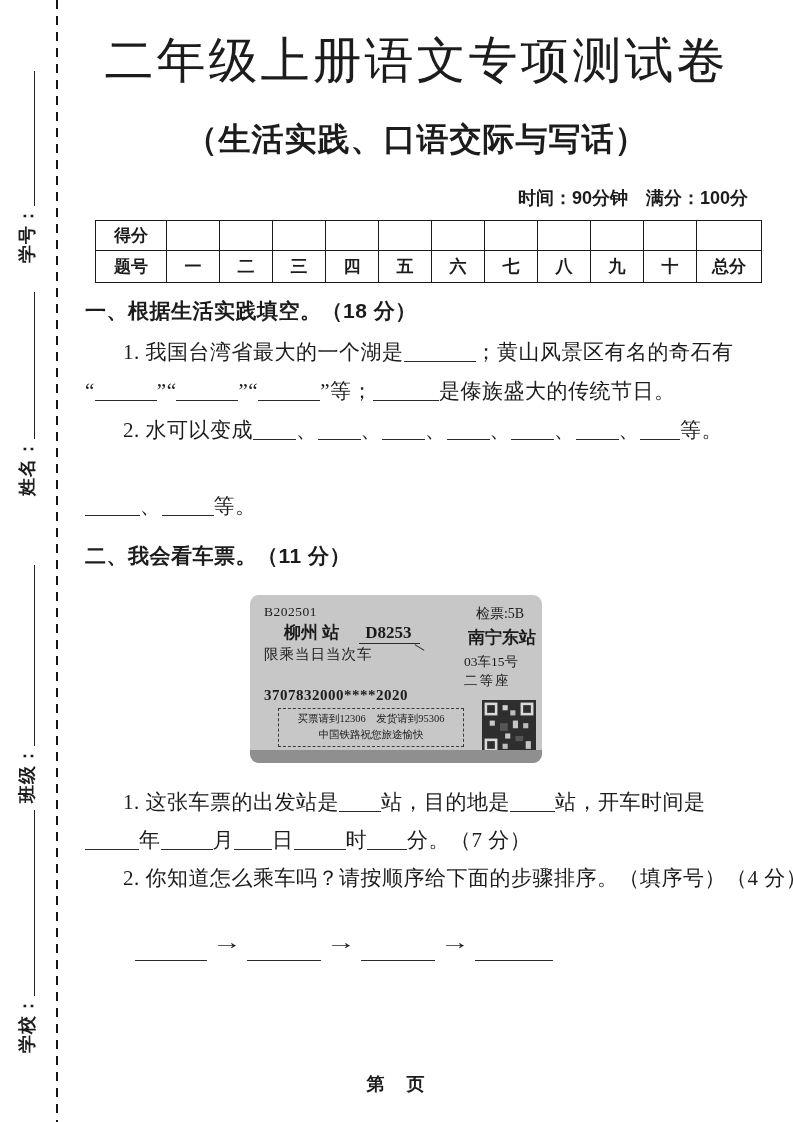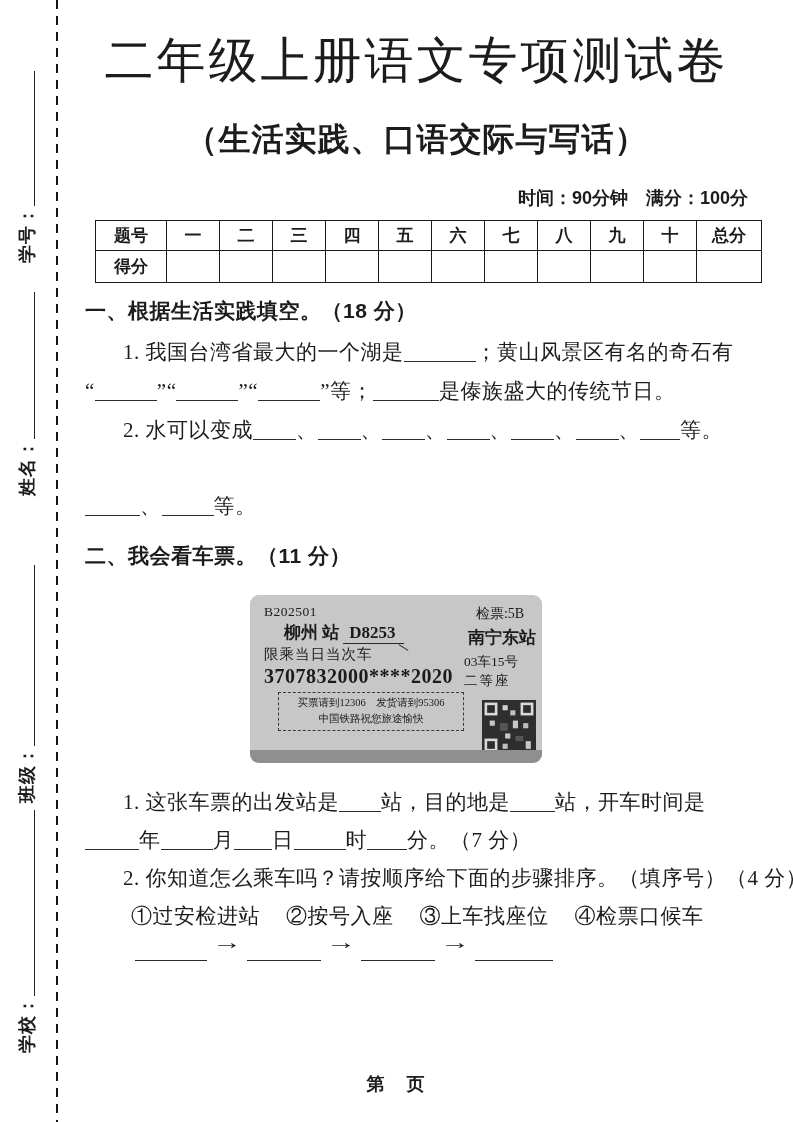--- a/index.html
+++ b/index.html
@@ -45,27 +45,27 @@
   .ticket{position:absolute;left:250px;top:595px;width:292px;height:168px;
     background:#c7c7c7;border-radius:9px;box-sizing:border-box;
     font-size:13px;color:#1b1b1b;}
   .t-body{display:flex;padding:9px 12px 0 14px;}
   .t-left{flex:1;}
   .t-right{width:92px;}
   .t-serial{font-size:13.5px;letter-spacing:.5px;}
   .t-station{padding-left:20px;font-size:17px;font-weight:800;margin-top:1px;white-space:nowrap;}
   .t-train{display:inline-block;position:relative;font-weight:600;
     font-family:"Liberation Serif",serif;border-bottom:1.7px solid #2a2a2a;
-    padding:0 8px 0 6px;margin-left:4px;}
+    padding:0 8px 0 6px;margin-left:20px;}
   .t-train::after{content:"";position:absolute;right:-5px;bottom:-5px;width:11px;
     border-top:1.7px solid #2a2a2a;transform:rotate(32deg);}
   .t-dt{font-size:13.5px;margin-top:3px;}
   .t-price{font-size:13px;margin-top:1px;padding-left:4px;}
   .t-limit{font-size:14.5px;font-weight:400;margin-top:1px;letter-spacing:1px;}
-  .t-id{font-size:20px;font-weight:600;margin-top:1px;letter-spacing:.5px;}
+  .t-id{font-size:15px;font-weight:600;margin-top:23px;letter-spacing:.5px;}
   .t-notice{border:1.6px dashed #3a3a3a;margin:4px 0 0 14px;width:176px;
     padding:2px 4px;text-align:center;font-size:10.5px;line-height:1.55;}
   .t-check{text-align:center;font-size:14px;padding-top:1px;}
   .t-to{font-size:17px;font-weight:800;margin-top:3px;white-space:nowrap;text-align:right;}
   .t-seat{font-size:13.5px;margin-top:4px;}
   .t-class{font-size:13.5px;margin-top:1px;letter-spacing:2px;}
   .t-qr{margin-top:10px;width:54px;height:54px;margin-left:18px;}
   .t-strip{position:absolute;left:0;bottom:0;width:100%;height:13px;
     background:#8f8f8f;border-radius:0 0 9px 9px;}
   
@@ -103,46 +103,46 @@
     <span class="fill"></span>
   </div>
 
   <div class="title">二年级上册语文专项测试卷</div>
   <div class="subtitle">（生活实践、口语交际与写话）</div>
   <div class="meta">时间：90分钟　满分：100分</div>
 
   <table class="score">
     <tbody>
         <tr>
+      <td class="corner">得分</td>
+      <td></td>
+      <td></td>
+      <td></td>
+      <td></td>
+      <td></td>
+      <td></td>
+      <td></td>
+      <td></td>
+      <td></td>
+      <td></td>
+      <td></td>
+    </tr>
+    <tr>
       <td class="corner">题号</td>
       <td class="num">一</td>
       <td class="num">二</td>
       <td class="num">三</td>
       <td class="num">四</td>
       <td class="num">五</td>
       <td class="num">六</td>
       <td class="num">七</td>
       <td class="num">八</td>
       <td class="num">九</td>
       <td class="num">十</td>
       <td class="last">总分</td>
-    </tr>
-    <tr>
-      <td class="corner">得分</td>
-      <td></td>
-      <td></td>
-      <td></td>
-      <td></td>
-      <td></td>
-      <td></td>
-      <td></td>
-      <td></td>
-      <td></td>
-      <td></td>
-      <td></td>
     </tr>
   </tbody>
     </table>
 
   <div class="h" style="top:297px">一、根据生活实践填空。（18 分）</div>
 
   <div class="line ind" style="top:338px">
     <span>1. 我国台湾省最大的一个湖是</span><span class="bl" style="width:72px"></span><span>；黄山风景区有名的奇石有</span>
   </div>
   <div class="line" style="top:377px">
@@ -206,26 +206,20 @@
     <span>1. 这张车票的出发站是</span><span class="bl" style="width:42px"></span><span>站，目的地是</span><span class="bl" style="width:45px"></span><span>站，开车时间是</span>
   </div>
   <div class="line" style="top:826px">
     <span class="bl" style="width:54px"></span><span>年</span><span class="bl" style="width:52px"></span><span>月</span><span class="bl" style="width:38px"></span><span>日</span><span class="bl" style="width:52px"></span><span>时</span><span class="bl" style="width:40px"></span><span>分。（7 分）</span>
   </div>
 
   <div class="line ind" style="top:864px">
     <span>2. 你知道怎么乘车吗？请按顺序给下面的步骤排序。（填序号）（4 分）</span>
   </div>
 
-  <div class="steps" style="top:902px">
-    <span>①过安检进站</span>
-    <span>②按号入座</span>
-    <span>③上车找座位</span>
-    <span>④检票口候车</span>
-  </div>
 
   <div class="arrows" style="top:938px">
     <span class="bl" style="width:72px"></span>
       <span class="ar">→</span>
       <span class="bl" style="width:74px"></span>
       <span class="ar">→</span>
       <span class="bl" style="width:74px"></span>
       <span class="ar">→</span>
       <span class="bl" style="width:78px"></span>
   </div>

